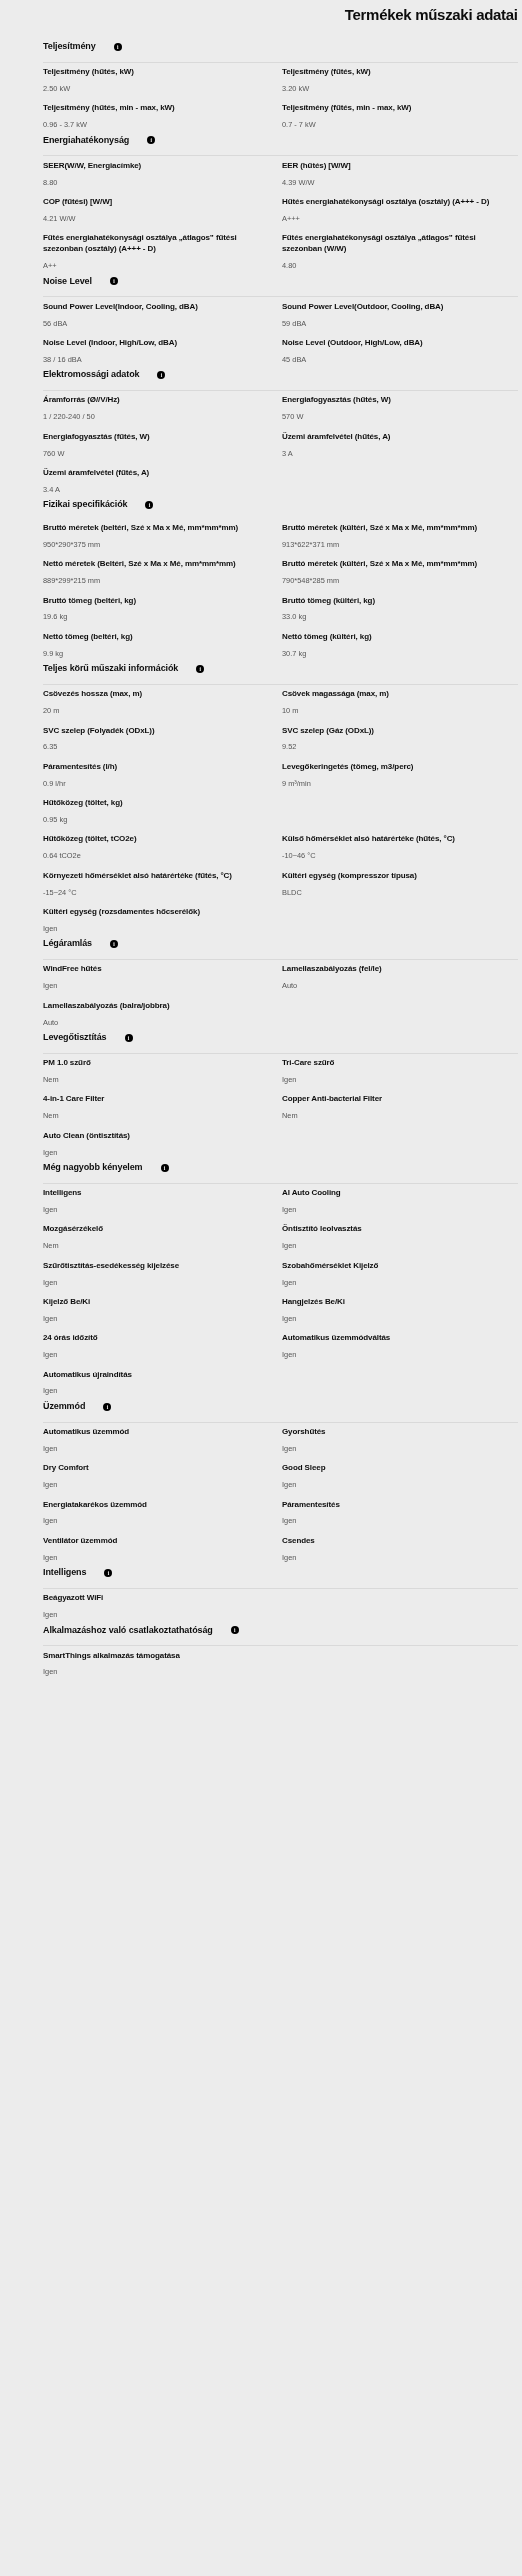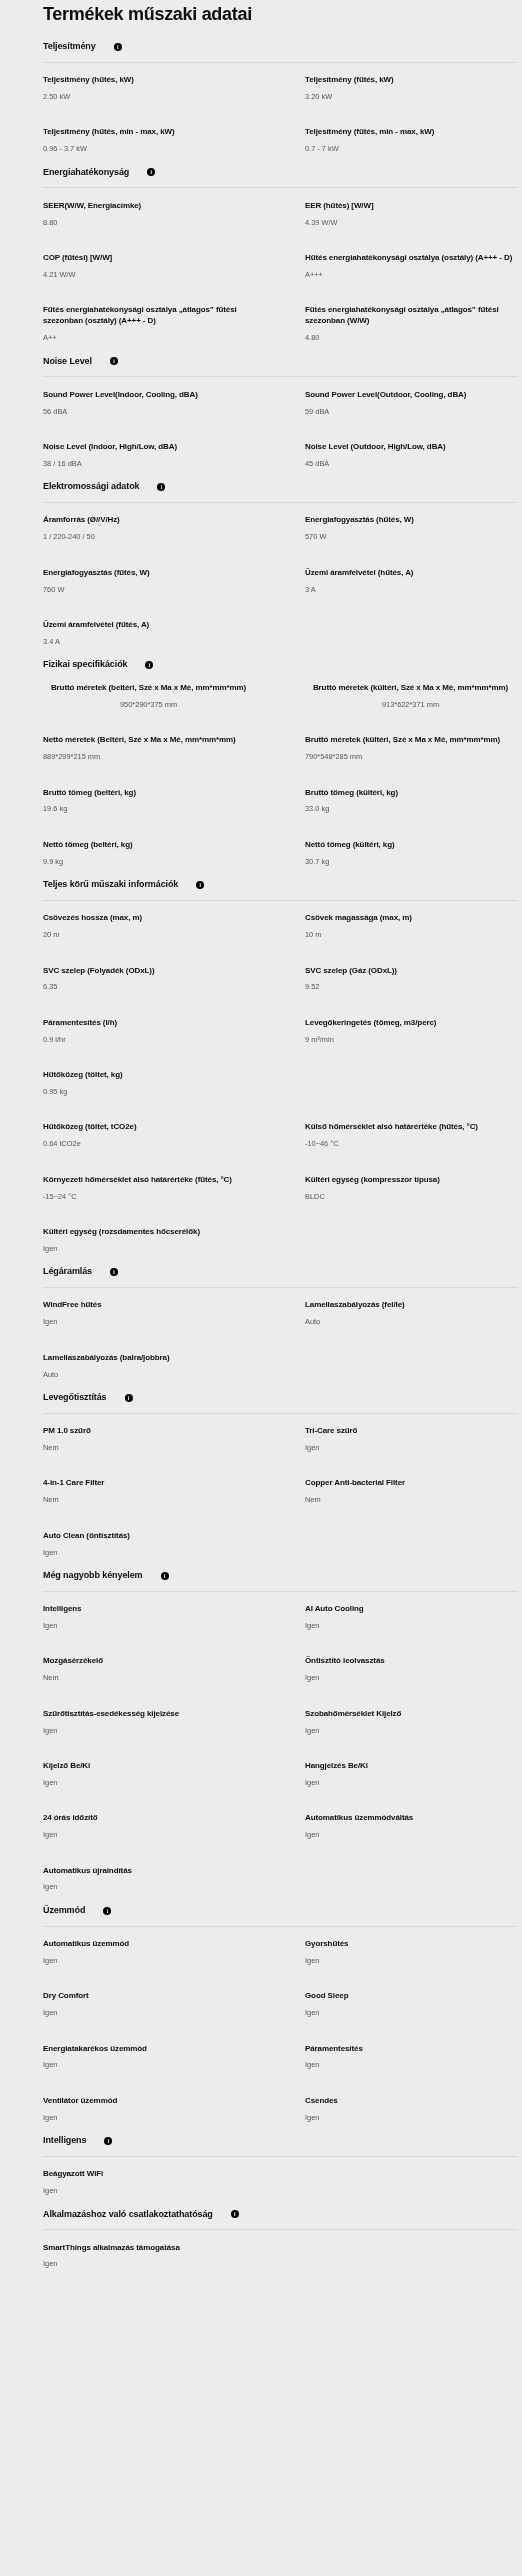--- a/index.html
+++ b/index.html
@@ -11,25 +11,26 @@
     overflow: hidden;
     background: #ececec;
     font-family: "Liberation Sans", sans-serif;
     color: #0d0d0d;
   }
   main[data-name="product-specs-page"] {
     padding: 3.2px 5.3px 0 43px;
   }
   h1[data-name="page-title"] {
     margin: 0 0 14.8px 0;
-    font-size: 18px;
+    font-size: 15px;
     line-height: 23px;
     font-weight: 700;
     letter-spacing: -0.3px;
     color: #0d0d0d;
+    text-align: right;
   }
   section.spec-section { }
   section.spec-section:first-of-type { margin-top: 0; }
   h2.section-heading {
     margin: 0 0 9px 0;
     display: flex;
     align-items: center;
     gap: 18px;
     font-size: 9px;
     line-height: 11.6px;
@@ -50,26 +51,26 @@
     line-height: 8px;
     text-align: center;
     cursor: pointer;
   }
   .section-divider {
     height: 0.5px;
     background: #d9d9d9;
     border: 0;
     margin: 0;
   }
-  section.no-divider .spec-row:first-child { padding-top: 2.1px; text-align: center; }
+  section.no-divider .spec-row:first-child { padding-top: 2.1px; }
   .spec-row {
     display: grid;
     grid-template-columns: 224px 224px;
-    column-gap: 38px;
-    padding: 12px 0;
+    column-gap: 15px;
+    padding: 4px 0;
   }
   .spec-label {
     font-size: 8px;
     font-weight: 700;
     line-height: 11px;
     letter-spacing: -0.1px;
     max-width: 211px;
     color: #0d0d0d;
   }
   .spec-value {

